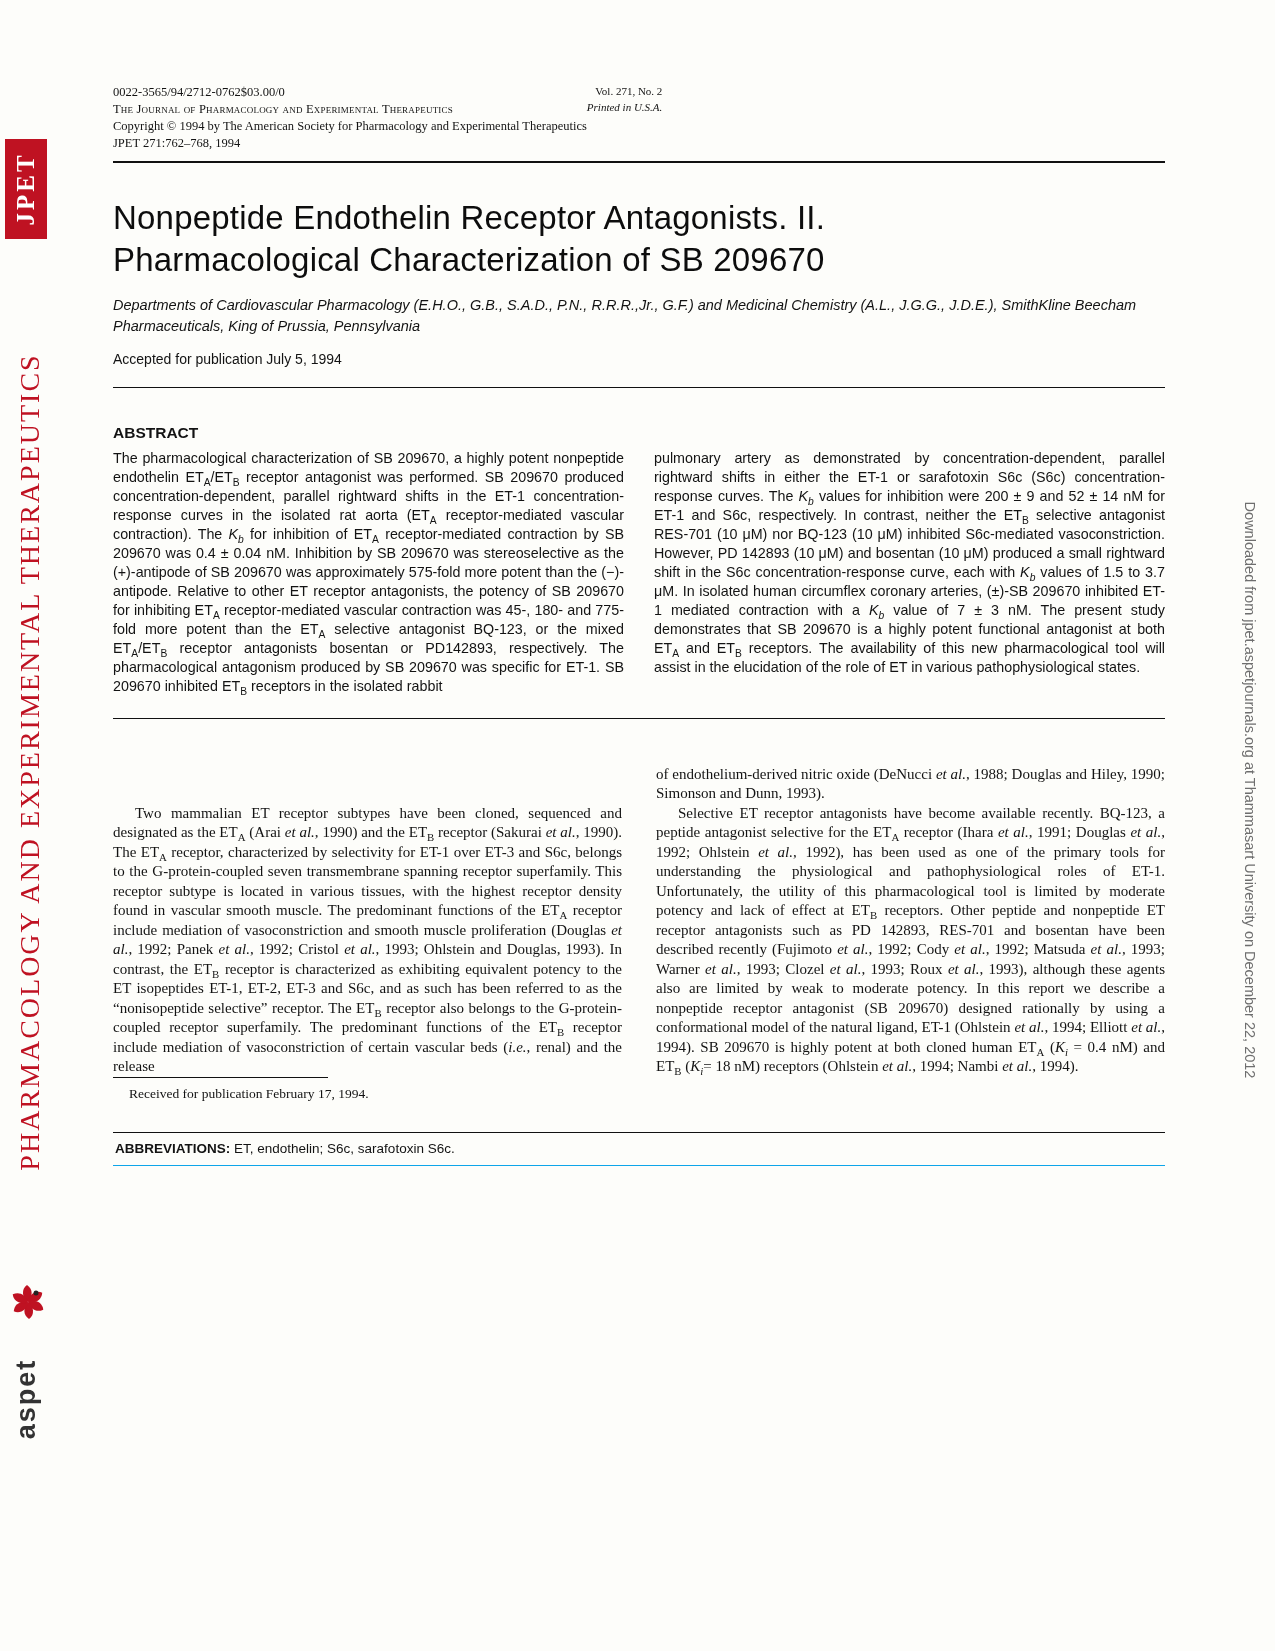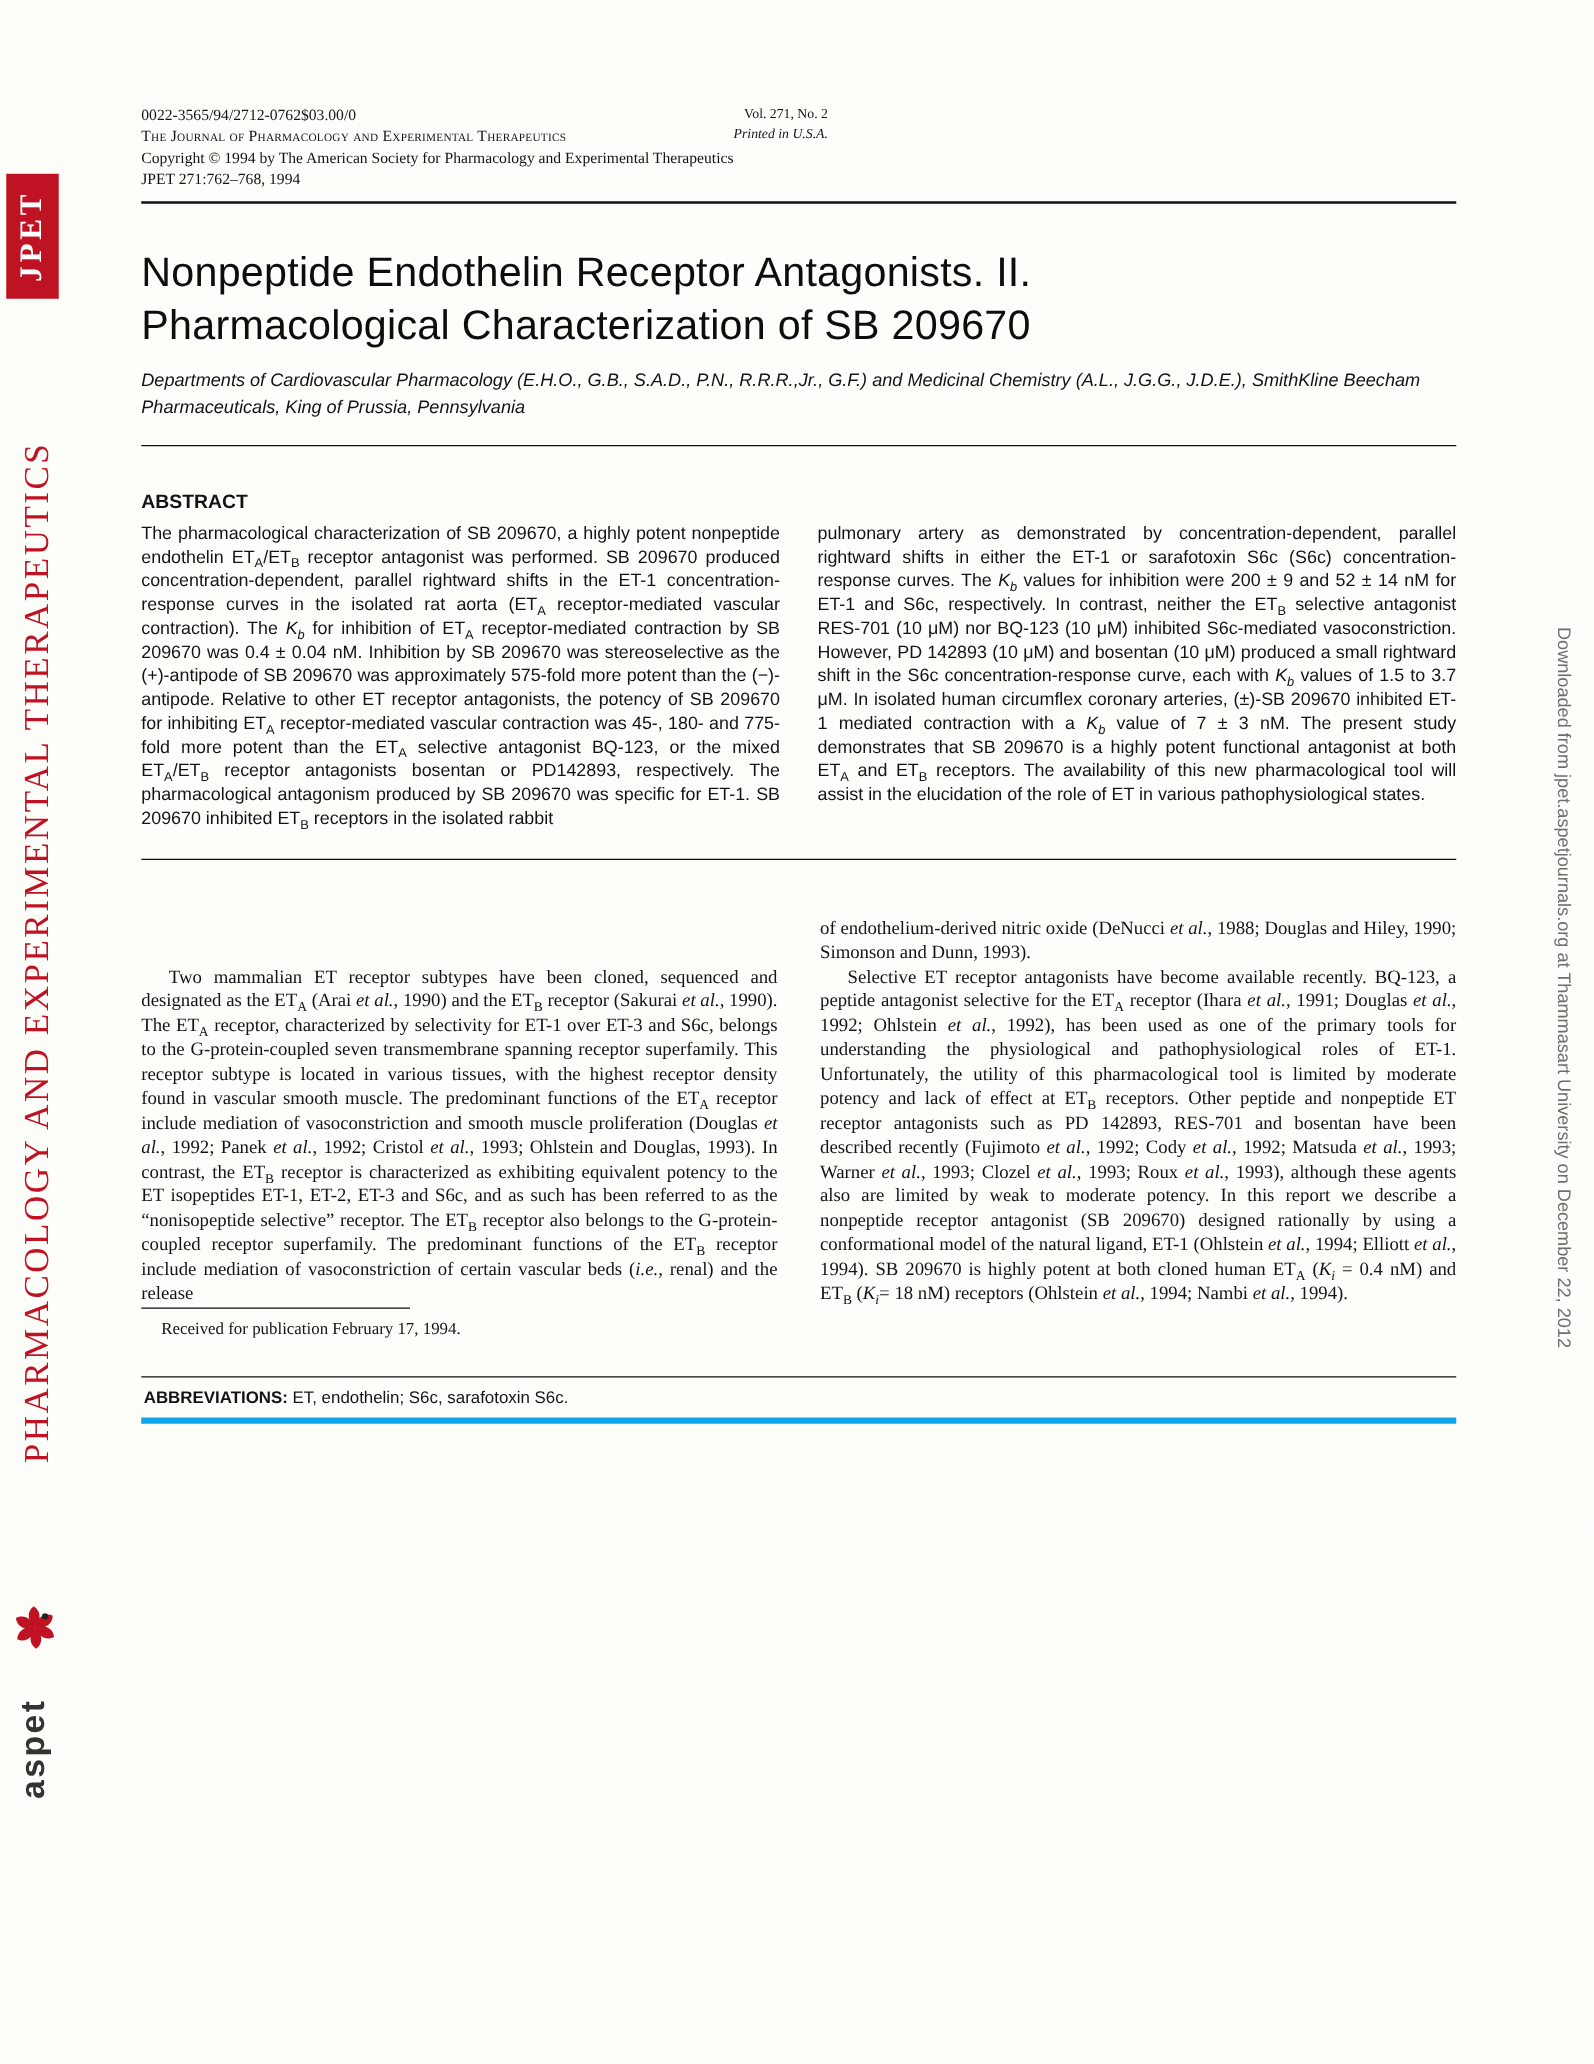--- a/index.html
+++ b/index.html
@@ -51,21 +51,21 @@
                  font-size:14.3px;line-height:1.33;text-align:justify;}
   .abstract-cols>div{flex:1 1 0;}
   .rule-below-abstract{margin-top:22px;}
   .body-cols{display:flex;gap:34px;margin-top:46px;font-size:15px;line-height:1.3;text-align:justify;}
   .body-cols>div{flex:1 1 0;}
   .body-col-left{display:flex;flex-direction:column;margin-top:39px;}
   p{margin:0;}
   p.indent{text-indent:22px;}
   .footnote-rule{border:0;border-top:1px solid #111;width:215px;margin:26px 0 0 0;margin-top:auto;}
   .footnote{font-size:13.5px;margin-top:7px;text-indent:16px;}
-  .abbrev-section{margin-top:30px;border-top:1.5px solid #111;border-bottom:5px solid #0ea5e9;
+  .abbrev-section{margin-top:30px;border-top:1.5px solid #111;border-bottom:1px solid #0ea5e9;
                   padding:8px 2px 9px 2px;font-family:"Liberation Sans",sans-serif;font-size:13.5px;}
   .abbrev-label{font-weight:bold;}
   .page-number{margin-top:11px;font-family:"Liberation Sans",sans-serif;font-weight:bold;font-size:15px;}
   sub{font-size:.72em;line-height:0;}
 </style>
 </head>
 <body>
 
 <div class="page">
 
@@ -102,20 +102,21 @@
     </div>
 
     <hr class="rule-thick">
 
     <h1 class="title">
       <span>Nonpeptide Endothelin Receptor Antagonists. II.</span>
       <span>Pharmacological Characterization of SB 209670</span>
     </h1>
 
     <div class="affiliation">Departments of Cardiovascular Pharmacology (E.H.O., G.B., S.A.D., P.N., R.R.R.,Jr., G.F.) and Medicinal Chemistry (A.L., J.G.G., J.D.E.), SmithKline Beecham Pharmaceuticals, King of Prussia, Pennsylvania</div>
+    <div class="accepted">Accepted for publication July 5, 1994</div>
 
     <hr class="rule-thin">
 
     <div class="abstract-heading">ABSTRACT</div>
     <div class="abstract-cols">
       <div>The pharmacological characterization of SB 209670, a highly potent nonpeptide endothelin ET<sub>A</sub>/ET<sub>B</sub> receptor antagonist was performed. SB 209670 produced concentration-dependent, parallel rightward shifts in the ET-1 concentration-response curves in the isolated rat aorta (ET<sub>A</sub> receptor-mediated vascular contraction). The <i>K<sub>b</sub></i> for inhibition of ET<sub>A</sub> receptor-mediated contraction by SB 209670 was 0.4 ± 0.04 nM. Inhibition by SB 209670 was stereoselective as the (+)-antipode of SB 209670 was approximately 575-fold more potent than the (−)-antipode. Relative to other ET receptor antagonists, the potency of SB 209670 for inhibiting ET<sub>A</sub> receptor-mediated vascular contraction was 45-, 180- and 775-fold more potent than the ET<sub>A</sub> selective antagonist BQ-123, or the mixed ET<sub>A</sub>/ET<sub>B</sub> receptor antagonists bosentan or PD142893, respectively. The pharmacological antagonism produced by SB 209670 was specific for ET-1. SB 209670 inhibited ET<sub>B</sub> receptors in the isolated rabbit</div>
       <div>pulmonary artery as demonstrated by concentration-dependent, parallel rightward shifts in either the ET-1 or sarafotoxin S6c (S6c) concentration-response curves. The <i>K<sub>b</sub></i> values for inhibition were 200 ± 9 and 52 ± 14 nM for ET-1 and S6c, respectively. In contrast, neither the ET<sub>B</sub> selective antagonist RES-701 (10 μM) nor BQ-123 (10 μM) inhibited S6c-mediated vasoconstriction. However, PD 142893 (10 μM) and bosentan (10 μM) produced a small rightward shift in the S6c concentration-response curve, each with <i>K<sub>b</sub></i> values of 1.5 to 3.7 μM. In isolated human circumflex coronary arteries, (±)-SB 209670 inhibited ET-1 mediated contraction with a <i>K<sub>b</sub></i> value of 7 ± 3 nM. The present study demonstrates that SB 209670 is a highly potent functional antagonist at both ET<sub>A</sub> and ET<sub>B</sub> receptors. The availability of this new pharmacological tool will assist in the elucidation of the role of ET in various pathophysiological states.</div>
     </div>
 
     <hr class="rule-thin rule-below-abstract">

